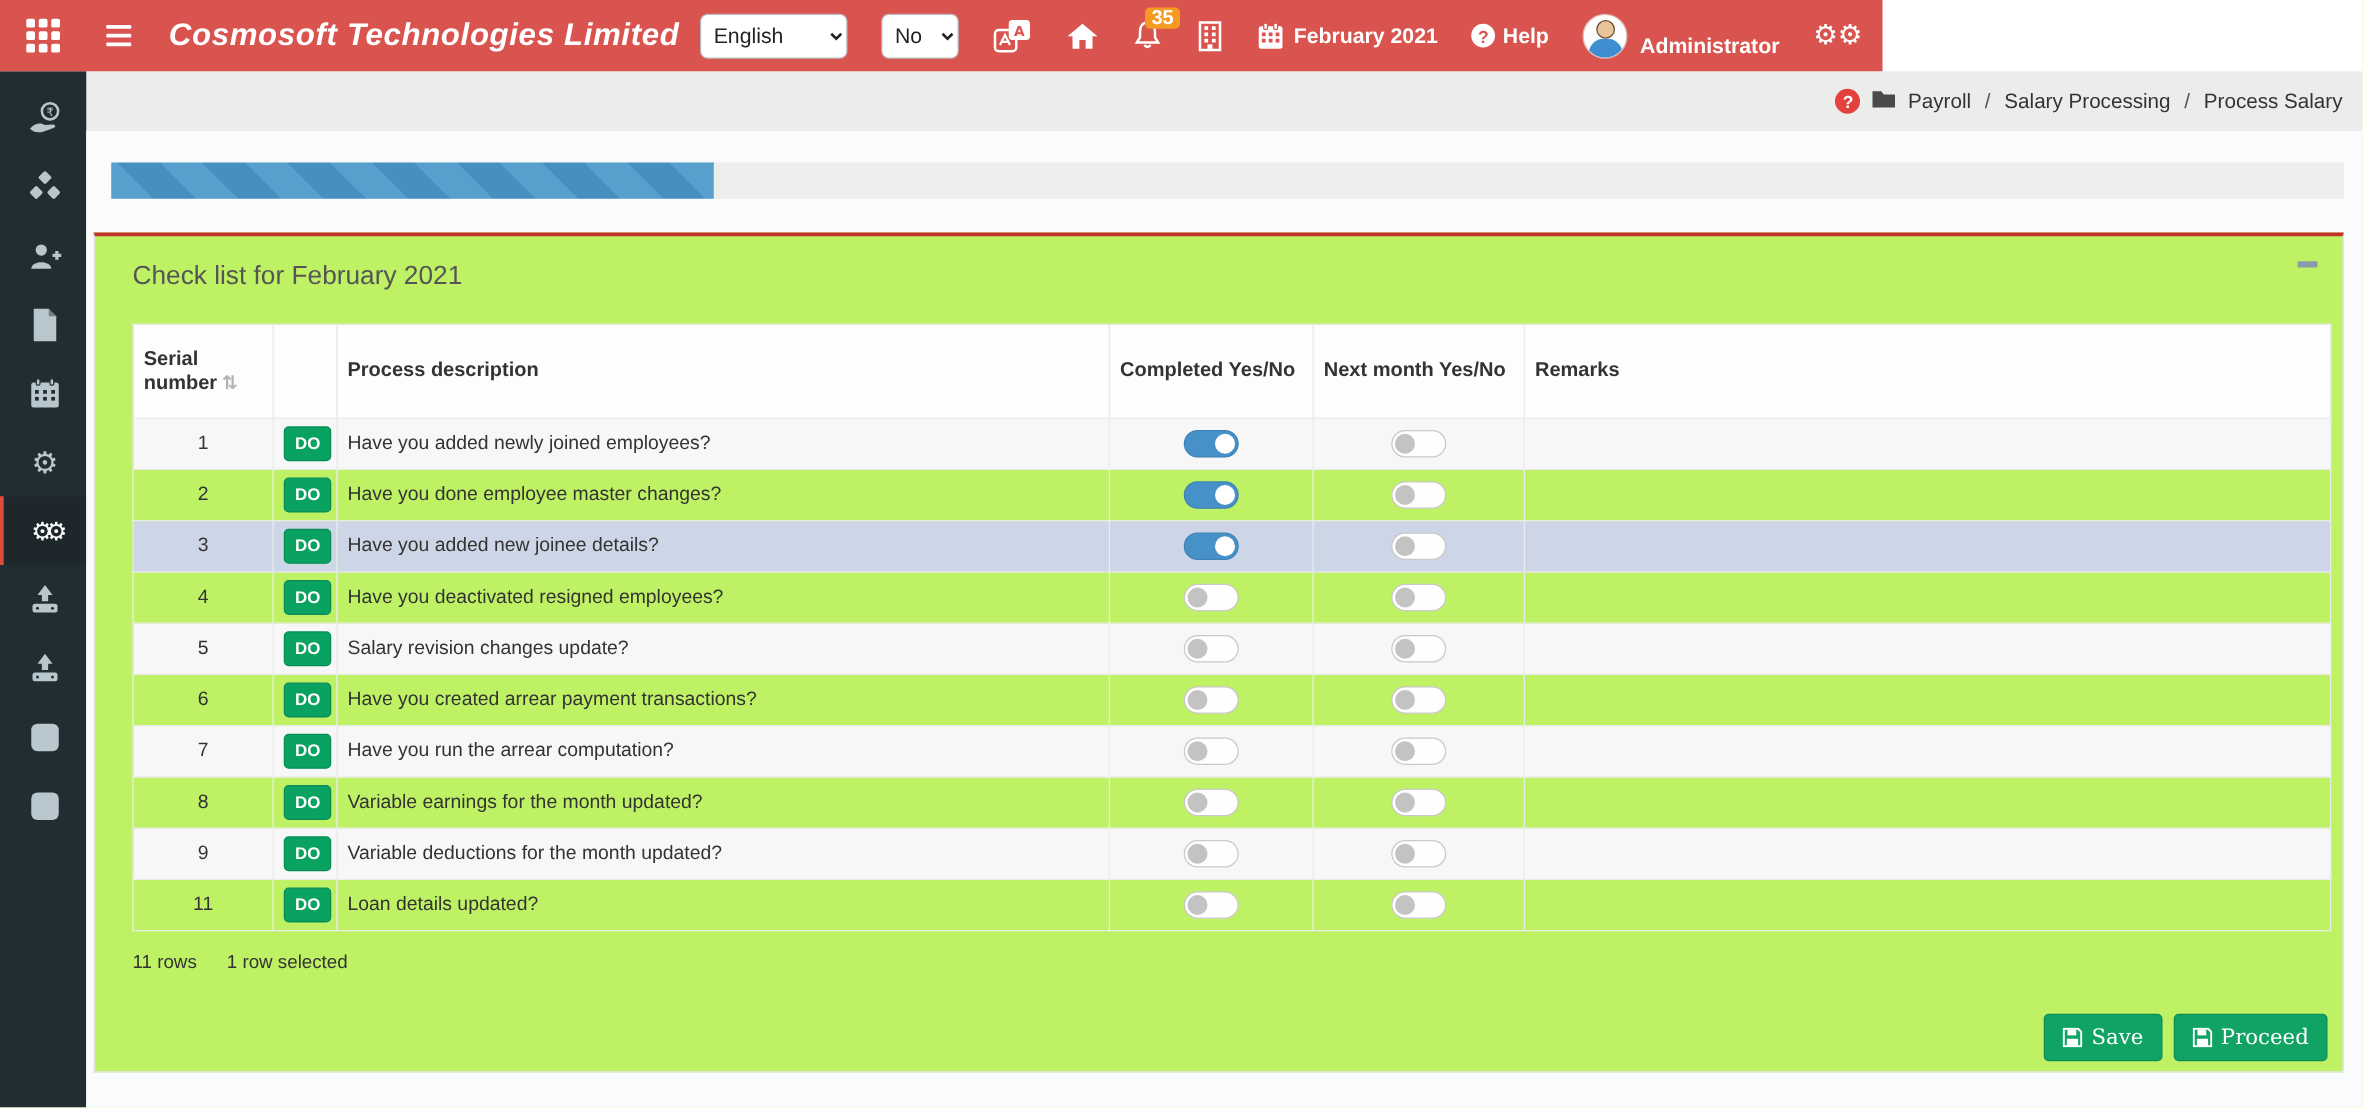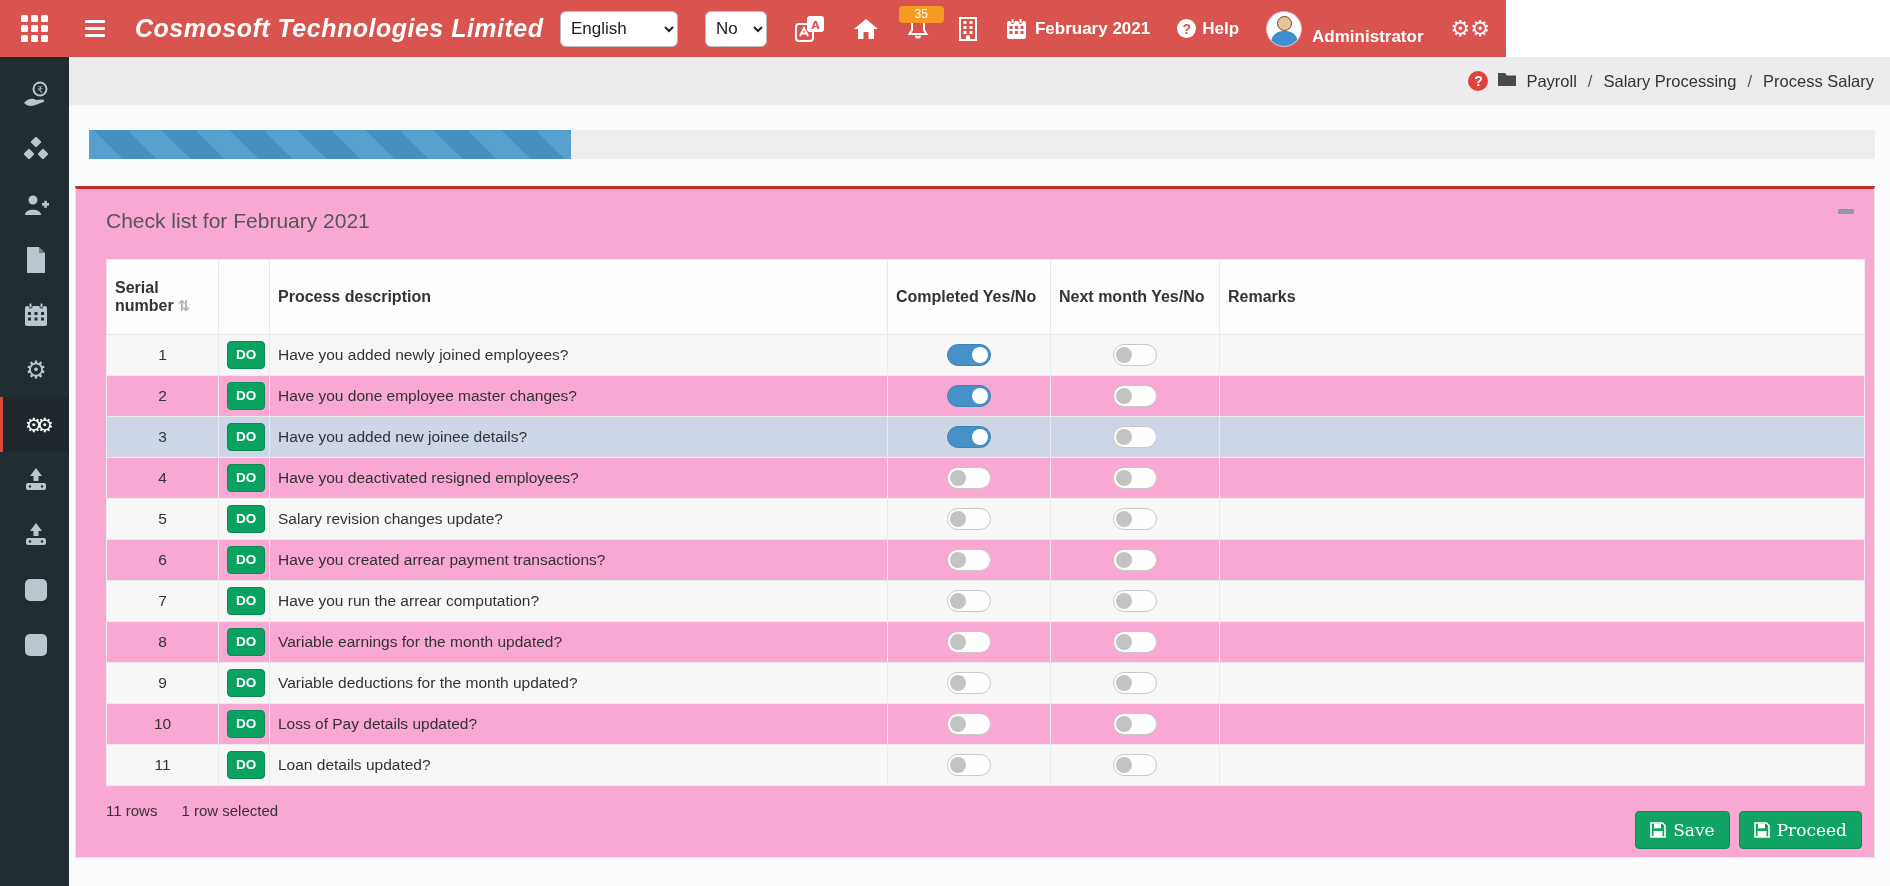--- a/index.html
+++ b/index.html
@@ -12,21 +12,21 @@
   .grid-icon .g{display:grid;grid-template-columns:repeat(3,7px);grid-template-rows:repeat(3,7px);gap:3px;}
   .grid-icon .g span{background:#fff;border-radius:1.5px;}
   .hamburger{margin-left:10px;display:flex;flex-direction:column;gap:4px;cursor:pointer;padding:6px;}
   .hamburger span{display:block;width:20px;height:3px;background:#fff;border-radius:1px;}
   .brand{margin-left:24px;font-size:25px;font-weight:bold;font-style:italic;letter-spacing:.5px;white-space:nowrap;}
   .header-right{margin-left:auto;display:flex;align-items:center;gap:27px;margin-right:16px;}
   .hdr-select{height:36px;border-radius:6px;border:1px solid #bbb;background:#fff;color:#222;font-size:17px;font-family:inherit;padding:0 6px;outline:none;}
   .hdr-select.lang{width:118px;}
   .hdr-select.no{width:62px;}
   .hdr-icon{display:flex;align-items:center;justify-content:center;cursor:pointer;position:relative;}
-  .badge{position:absolute;top:-10px;right:-14px;background:#f59b22;color:#fff;font-size:12px;font-weight:normal;padding:1px 16px;border-radius:4px;line-height:15px;}
+  .badge{position:absolute;top:-10px;right:-14px;background:#f59b22;color:#fff;font-size:16px;font-weight:bold;padding:1px 5px;border-radius:4px;line-height:15px;}
   .period{display:flex;align-items:center;gap:8px;font-weight:bold;font-size:17px;cursor:pointer;white-space:nowrap;}
   .help{display:flex;align-items:center;gap:6px;font-weight:bold;font-size:17px;cursor:pointer;}
   .q-disc{width:19px;height:19px;border-radius:50%;background:#fff;color:#d9534f;font-size:14px;font-weight:bold;display:flex;align-items:center;justify-content:center;}
   .userbox{display:flex;align-items:flex-end;gap:10px;cursor:pointer;}
   .avatar{width:36px;height:36px;border-radius:50%;background:#fdfdfd;position:relative;overflow:hidden;border:1px solid #e2b9b7;}
   .avatar .head{position:absolute;left:10px;top:4px;width:15px;height:15px;border-radius:50%;background:#e8c49a;border:1px solid #6b4a2d;}
   .avatar .body{position:absolute;left:4px;top:19px;width:27px;height:18px;border-radius:12px 12px 0 0;background:#3d8fd1;}
   .username{font-weight:bold;font-size:17px;}
   .gears-glyph{font-family:"DejaVu Sans",sans-serif;font-size:22px;color:#fff;cursor:pointer;line-height:1;}
 
@@ -43,21 +43,21 @@
   .side-item svg{display:block;}
   .glyph-gear{font-family:"DejaVu Sans",sans-serif;font-size:24px;line-height:1;}
   .glyph-gears{font-family:"DejaVu Sans",sans-serif;font-size:20px;line-height:1;letter-spacing:-7px;}
   .sq{width:22px;height:22px;border-radius:5px;background:#b9c7ce;}
 
   
   .main{position:absolute;left:69px;top:105px;width:1821px;height:781px;background:#fafbfd;}
   .progress-track{position:absolute;left:20px;top:25px;width:1786px;height:29px;background:#ededed;}
   .progress-fill{height:100%;background:repeating-linear-gradient(45deg,#579fcd 0 24px,#4590c0 24px 48px);}
 
-  .panel{position:absolute;left:6px;top:81px;width:1800px;height:672px;background:#f9a8d4;border:1px solid #e7e7e7;border-top:3px solid #c3302b;}
+  .panel{position:absolute;left:6px;top:81px;width:1800px;height:672px;background:#bef264;border:1px solid #e7e7e7;border-top:3px solid #c3302b;}
   .panel-title{margin:20px 0 0 30px;font-size:21px;color:#555;}
   .collapse-btn{position:absolute;right:20px;top:20px;width:16px;height:5px;background:#8b9aaa;border-radius:1px;cursor:pointer;}
 
   
   table.checklist{border-collapse:collapse;margin:26px 12px 0 30px;width:1758px;table-layout:fixed;font-size:15.5px;color:#333;}
   .checklist th{font-weight:bold;font-size:16px;color:#333;text-align:left;height:75px;vertical-align:middle;padding:4px 8px;border:1px solid #e9e9e9;background:#fdfdfd;}
   .checklist td{height:41px;padding:2px 8px;border:1px solid #ebebeb;vertical-align:middle;}
   .checklist tbody tr:nth-child(odd){background:#f7f7f7;}
   .checklist tbody tr{cursor:pointer;}
   .checklist tbody tr.selected{background:#cdd6e6;}
@@ -401,32 +401,20 @@
     <td>Variable deductions for the month updated?</td>
     <td class="toggle-cell">
       <span class="toggle off"><span class="knob"></span></span>
     </td>
     <td class="toggle-cell">
       <span class="toggle off"><span class="knob"></span></span>
     </td>
     <td></td>
   </tr>
           <tr>
-    <td class="td-serial">10</td>
-    <td><span class="do-btn">DO</span></td>
-    <td>Loss of Pay details updated?</td>
-    <td class="toggle-cell">
-      <span class="toggle off"><span class="knob"></span></span>
-    </td>
-    <td class="toggle-cell">
-      <span class="toggle off"><span class="knob"></span></span>
-    </td>
-    <td></td>
-  </tr>
-          <tr>
     <td class="td-serial">11</td>
     <td><span class="do-btn">DO</span></td>
     <td>Loan details updated?</td>
     <td class="toggle-cell">
       <span class="toggle off"><span class="knob"></span></span>
     </td>
     <td class="toggle-cell">
       <span class="toggle off"><span class="knob"></span></span>
     </td>
     <td></td>

